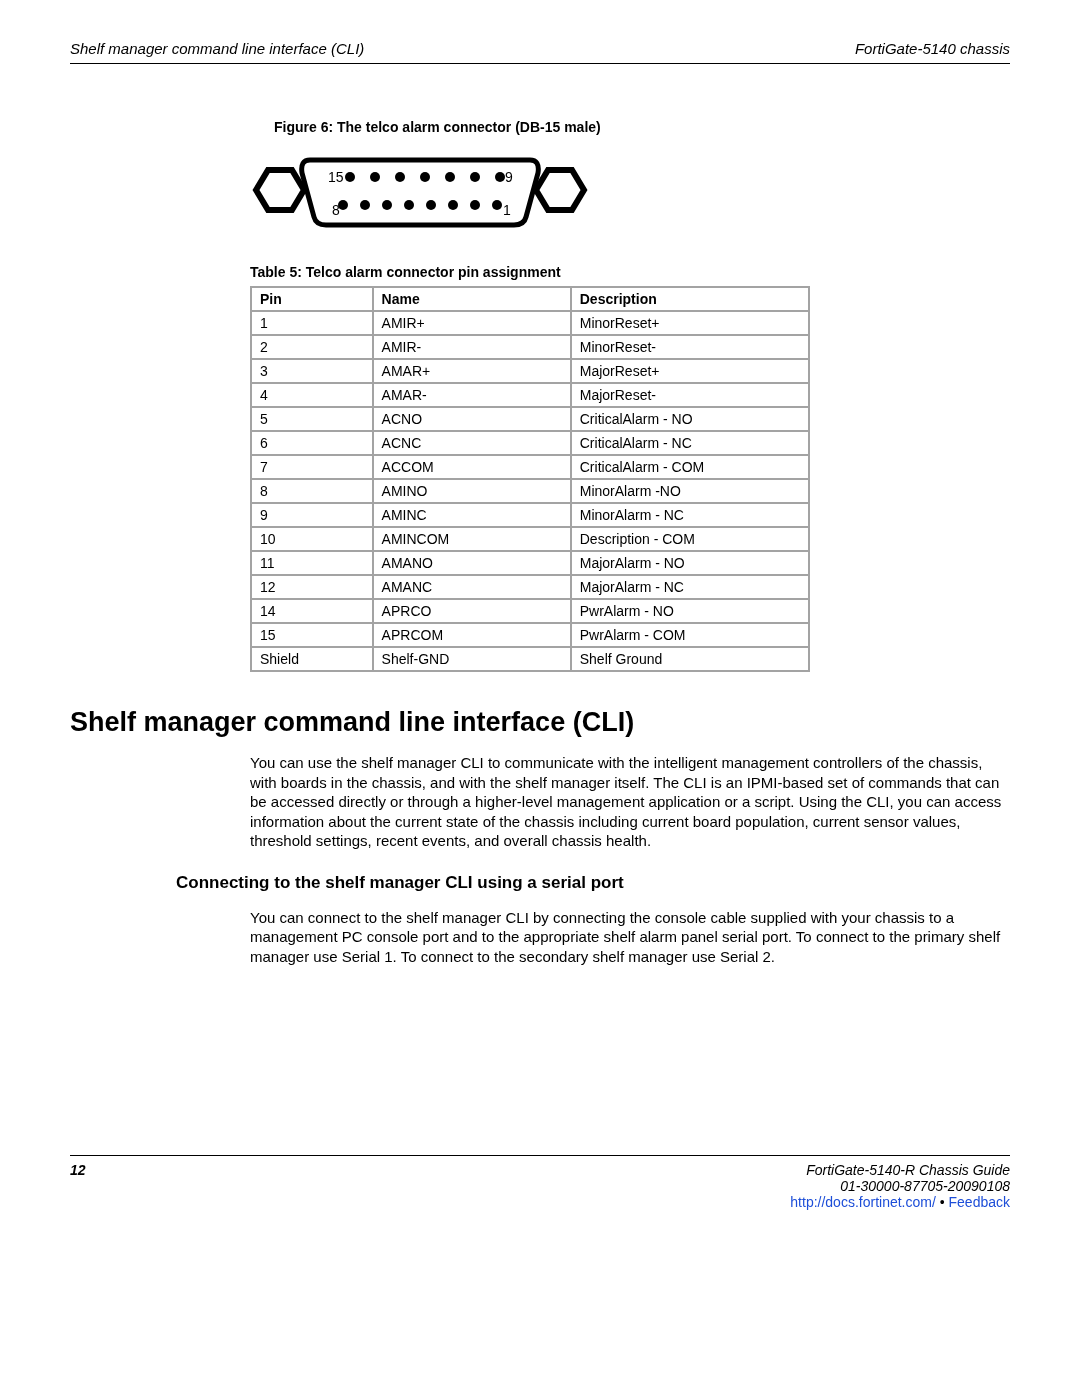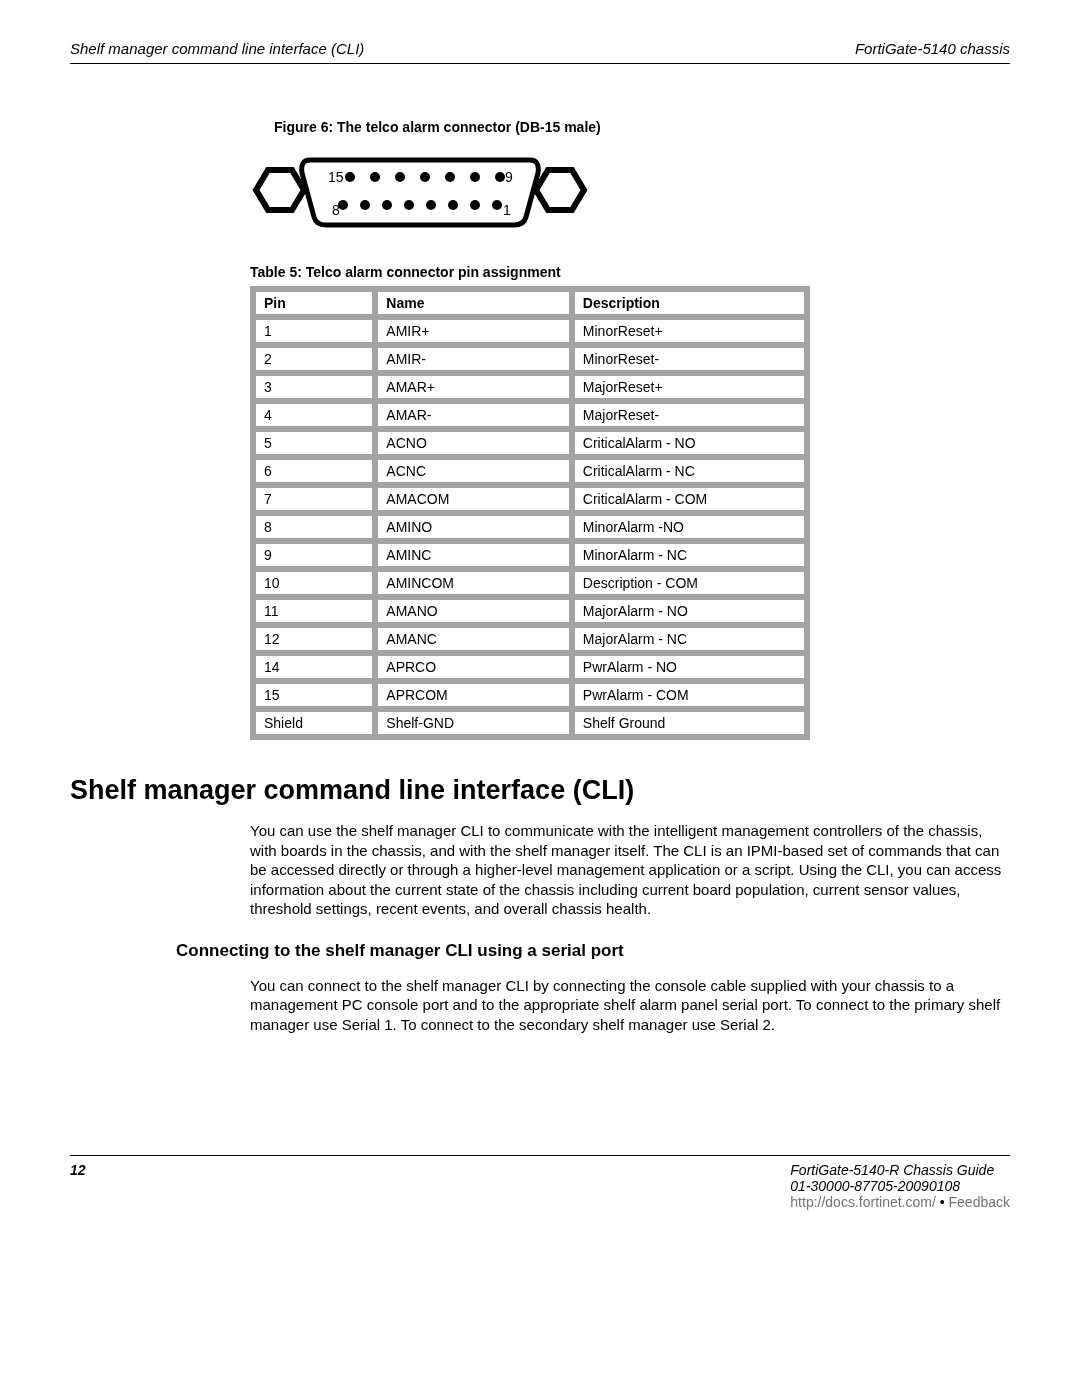--- a/index.html
+++ b/index.html
@@ -42,21 +42,21 @@
     font-size: 14px;
     margin-bottom: 6px;
     margin-top: 10px;
   }
   table.pin-table {
     border-collapse: collapse;
     width: 560px;
     font-size: 14px;
   }
   table.pin-table th, table.pin-table td {
-    border: 6px solid #a3a3a3;
+    border: 2px solid #a3a3a3;
     padding: 3px 8px;
     text-align: left;
   }
   table.pin-table th {
     font-weight: bold;
   }
   .col-pin { width: 115px; }
   .col-name { width: 200px; }
   .col-desc { width: 245px; }
   h1.section-heading {
@@ -84,23 +84,23 @@
     border-top: 1px solid #000;
     padding-top: 6px;
     font-size: 14px;
   }
   .footer-row {
     display: flex;
     justify-content: space-between;
     align-items: flex-start;
   }
   .footer-left { font-weight: bold; font-style: italic; }
-  .footer-right { font-style: italic; }
+  .footer-right { text-align: right; font-style: italic; }
   .footer-right .line { display: block; }
-  .footer-link { color: #737373; text-decoration: none; font-style: normal; }
+  .footer-link { color: #1d4ed8; text-decoration: none; font-style: normal; }
   .indent-block { padding-left: 180px; }
 </style>
 </head>
 <body>
 
 <div class="page">
   <div class="header-row">
     <span>Shelf manager command line interface (CLI)</span>
     <span>FortiGate-5140 chassis</span>
   </div>
@@ -177,21 +177,21 @@
             <td>ACNO</td>
             <td>CriticalAlarm - NO</td>
           </tr>
           <tr>
             <td>6</td>
             <td>ACNC</td>
             <td>CriticalAlarm - NC</td>
           </tr>
           <tr>
             <td>7</td>
-            <td>AMACOM</td>
+            <td>ACCOM</td>
             <td>CriticalAlarm - COM</td>
           </tr>
           <tr>
             <td>8</td>
             <td>AMINO</td>
             <td>MinorAlarm -NO</td>
           </tr>
           <tr>
             <td>9</td>
             <td>AMINC</td>

